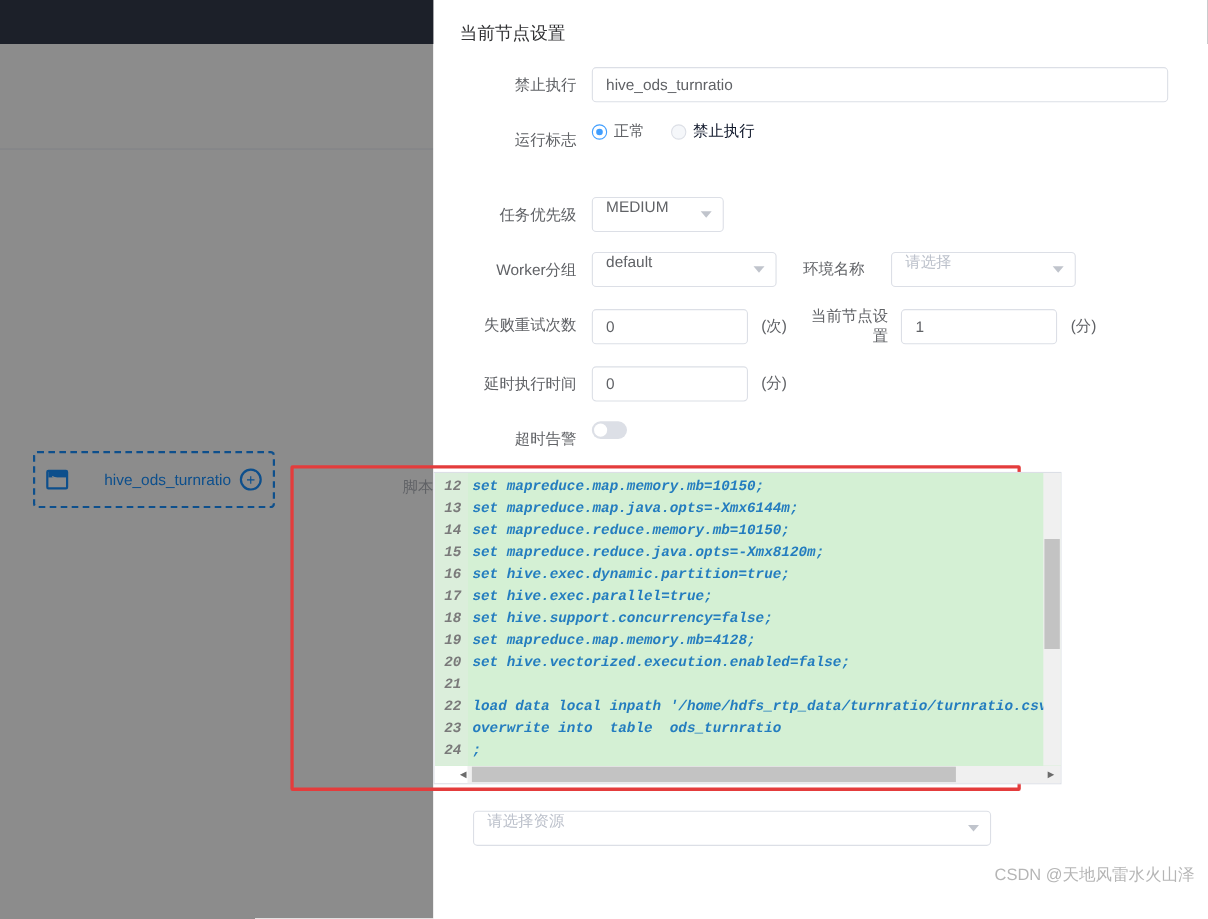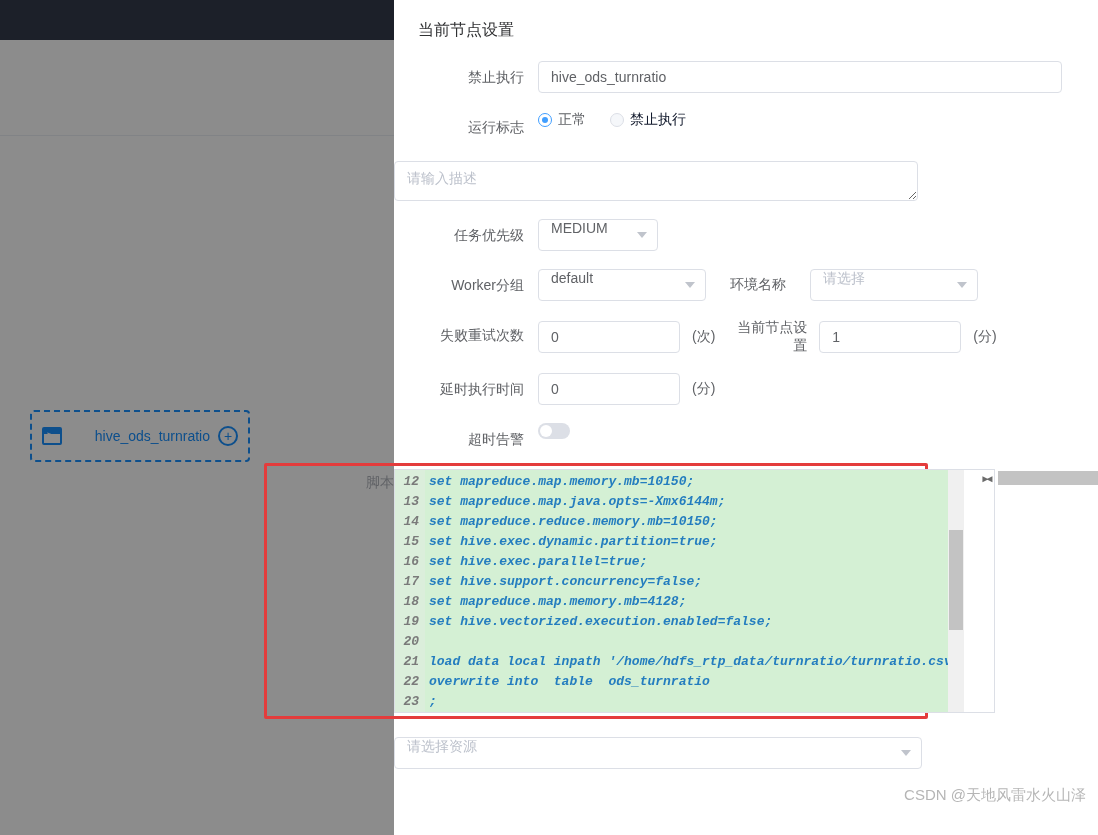--- a/index.html
+++ b/index.html
@@ -37,34 +37,34 @@
     .radio.disabled { color: #0f172a; cursor: not-allowed; }
     .unit { color: #606266; }
 
     .switch { width: 32px; height: 16px; border-radius: 8px; background: #dcdfe6; position: relative; }
     .switch::after { content: ""; position: absolute; left: 2px; top: 2px; width: 12px; height: 12px; border-radius: 50%; background: #fff; }
 
     .code-row { align-items: flex-start; }
     .code-wrap { border: 3px solid #e43c3c; border-radius: 2px; padding: 3px; width: 664px; margin-left: -130px; padding-left: 0; }
     .code-wrap-inner { display: flex; }
     .code-wrap-inner .label { margin-top: -3px; }
-    .editor { flex: 1; border: 1px solid #dcdfe6; display: flex; height: 244px; }
+    .editor { flex: 1; border: 1px solid #dcdfe6; display: flex; flex-direction: column; height: 284px; }
     .editor-body { display: flex; background: #d4f0d4; flex: 1; overflow: auto; font-family: "Courier New", monospace; font-style: italic; font-size: 13px; font-weight: 600; position: relative; }
     .gutter { width: 30px; text-align: right; padding: 2px 6px 2px 0; color: #7a7a7a; background: #dbeedb; user-select: none; }
     .gutter div, .code-lines div { height: 20px; line-height: 20px; white-space: pre; }
     .code-lines { flex: 1; padding: 2px 4px; color: #247dbf; }
     .editor-vscroll { position: absolute; right: 0; top: 0; bottom: 0; width: 16px; background: #f0f0f0; }
     .editor-vscroll-thumb { position: absolute; left: 1px; right: 1px; top: 60px; height: 100px; background: #c3c3c3; }
     .editor-hscroll { height: 16px; background: #f0f0f0; position: relative; margin-left: 30px; }
     .editor-hscroll-thumb { position: absolute; top: 1px; bottom: 1px; left: 4px; width: 440px; background: #c3c3c3; }
     .editor-hscroll .arr { position: absolute; top: 0; width: 16px; height: 16px; display: flex; align-items: center; justify-content: center; color: #6b6b6b; font-size: 10px; }
     .editor-hscroll .arr.left { left: -12px; }
     .editor-hscroll .arr.right { right: 0; }
 
-    .res-select { width: 528px; }
+    .res-select { width: 471px; margin-left: 36px; }
     .watermark { position: absolute; right: 12px; bottom: 30px; color: rgba(120,120,120,0.55); font-size: 15px; z-index: 5; pointer-events: none; }
   </style>
 </head>
 <body>
 
 <div class="app">
   <div class="topbar"></div>
   <div class="canvas">
     <div class="canvas-toolbar"></div>
     <div class="node">
@@ -96,23 +96,20 @@
               </label>
             <label class="radio disabled">
                 <span class="circle"></span>
                 <span>禁止执行</span>
               </label>
           </div>
         </div>
       </div>
 
       <div class="form-row">
-        <div class="control">
-            <textarea class="textarea" placeholder="请输入描述" style=""></textarea>
-          </div>
       </div>
 
       <div class="form-row">
         <div class="label">任务优先级</div>
         <div class="control">
           <div class="select" style="width:120px">
               <span>MEDIUM</span>
               <span class="caret"></span>
             </div>
         </div>
@@ -178,20 +175,21 @@
                     <div>21</div>
                     <div>22</div>
                     <div>23</div>
                     <div>24</div>
                     <div>25</div>
                   </div>
                 <div class="code-lines" id="code-lines">
                     <div>set mapreduce.map.memory.mb=10150;</div>
                     <div>set mapreduce.map.java.opts=-Xmx6144m;</div>
                     <div>set mapreduce.reduce.memory.mb=10150;</div>
+                    <div>set mapreduce.reduce.java.opts=-Xmx8120m;</div>
                     <div>set hive.exec.dynamic.partition=true;</div>
                     <div>set hive.exec.parallel=true;</div>
                     <div>set hive.support.concurrency=false;</div>
                     <div>set mapreduce.map.memory.mb=4128;</div>
                     <div>set hive.vectorized.execution.enabled=false;</div>
                     <div></div>
                     <div>load data local inpath '/home/hdfs_rtp_data/turnratio/turnratio.csv'</div>
                     <div>overwrite into  table  ods_turnratio</div>
                     <div>;</div>
                   </div>

